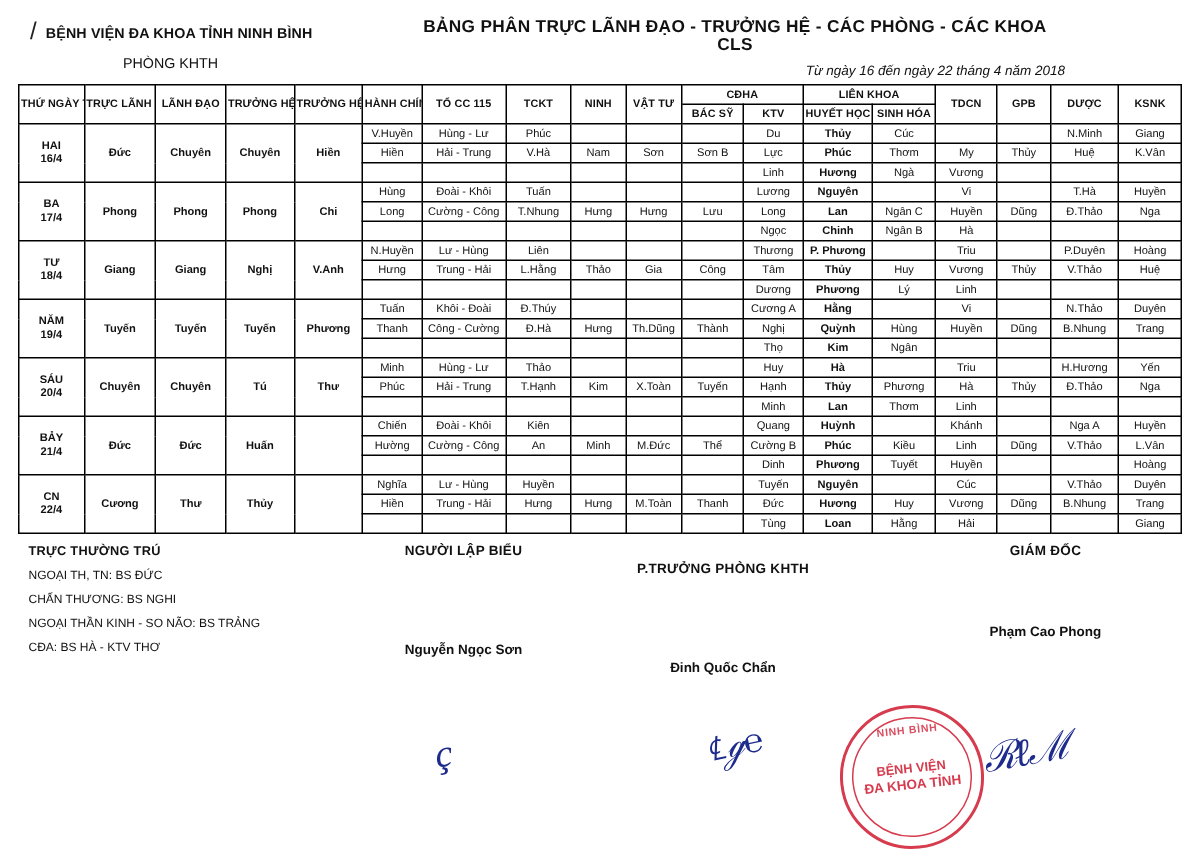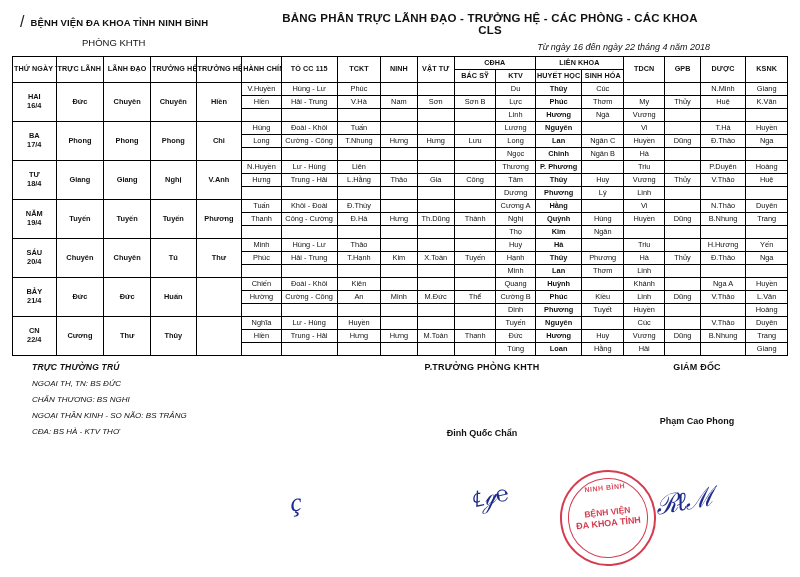--- a/index.html
+++ b/index.html
@@ -59,28 +59,28 @@
   col.c-ktv   { width: 38px; }
   col.c-hh    { width: 45px; }
   col.c-sh    { width: 40px; }
   col.c-tdcn  { width: 40px; }
   col.c-gpb   { width: 34px; }
   col.c-duoc  { width: 44px; }
   col.c-ksnk  { width: 40px; }
 
   
   .footer { position: relative; margin-top: 6px; height: 110px; }
-  .foot-left { position: absolute; left: 20px; top: 0; font-style: italic; }
+  .foot-left { position: absolute; left: 7px; top: 0; }
   .foot-left .ft-title { font-size: 8.5px; font-weight: bold; letter-spacing: .2px; }
   .foot-left .ft-line { font-size: 8px; margin-top: 7px; }
   .sig { position: absolute; text-align: center; }
   .sig .role { font-size: 9px; font-weight: bold; letter-spacing: .2px; }
   .sig .name { font-size: 9px; font-weight: bold; margin-top: 56px; }
   .sig-1 { left: 232px; top: 0; width: 130px; }
-  .sig-2 { left: 395px; top: 0; width: 150px; }
+  .sig-2 { left: 395px; top: 12px; width: 150px; }
   .sig-3 { left: 600px; top: 0; width: 170px; }
   .sig-3 .name { margin-top: 44px; }
 
   
   .scribble { position: absolute; color: #1d2b8c; font-family: "Liberation Serif", serif; font-style: italic; }
   .scr1 { left: 290px; top: 488px; font-size: 26px; transform: rotate(-8deg); }
   .scr2 { left: 470px; top: 480px; font-size: 22px; transform: rotate(-12deg); }
   .scr3 { left: 655px; top: 482px; font-size: 26px; transform: rotate(-10deg); letter-spacing: -2px; }
   .stamp {
     position: absolute; left: 560px; top: 470px;
@@ -536,20 +536,24 @@
 
   <div class="footer">
     <div class="foot-left">
       <div class="ft-title">TRỰC THƯỜNG TRÚ</div>
       <div class="ft-line">NGOẠI TH, TN: BS ĐỨC</div>
       <div class="ft-line">CHẤN THƯƠNG: BS NGHI</div>
       <div class="ft-line">NGOẠI THẦN KINH - SO NÃO: BS TRẢNG</div>
       <div class="ft-line">CĐA: BS HÀ - KTV THƠ</div>
     </div>
 
+    <div class="sig sig-1">
+      <div class="role">NGƯỜI LẬP BIỂU</div>
+      <div class="name">Nguyễn Ngọc Sơn</div>
+    </div>
     <div class="sig sig-2">
       <div class="role">P.TRƯỞNG PHÒNG KHTH</div>
       <div class="name">Đinh Quốc Chẩn</div>
     </div>
     <div class="sig sig-3">
       <div class="role">GIÁM ĐỐC</div>
       <div class="name">Phạm Cao Phong</div>
     </div>
   </div>
 

